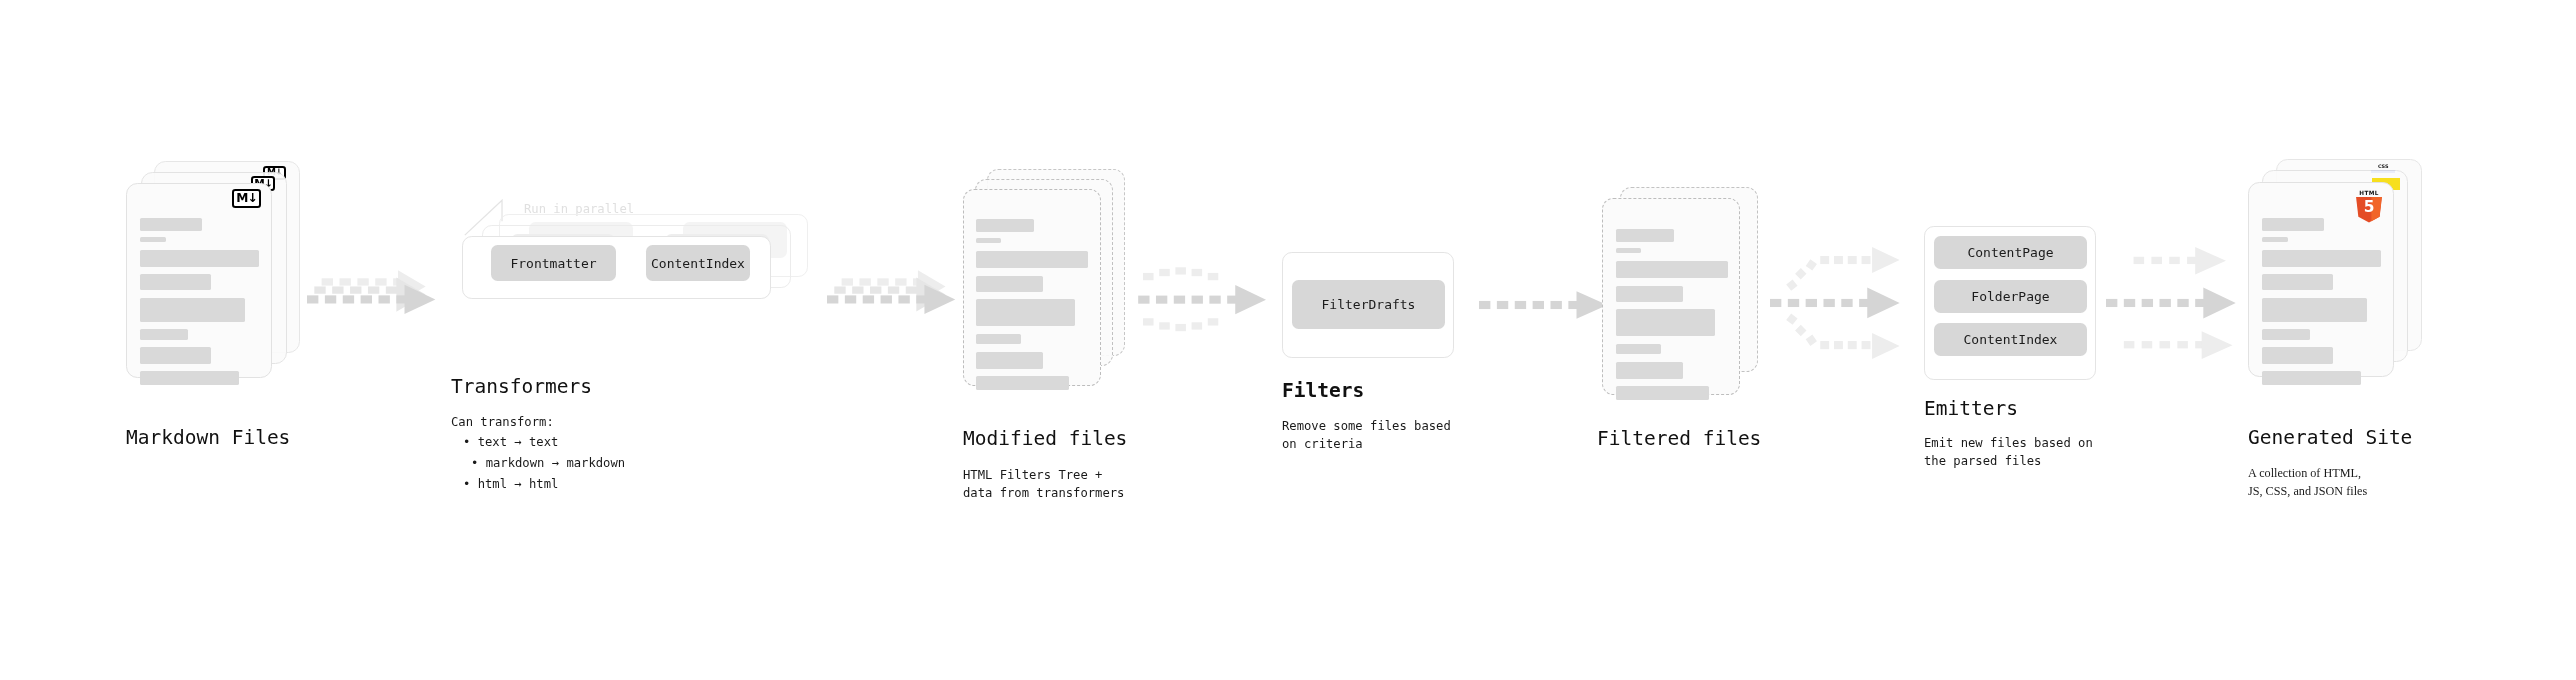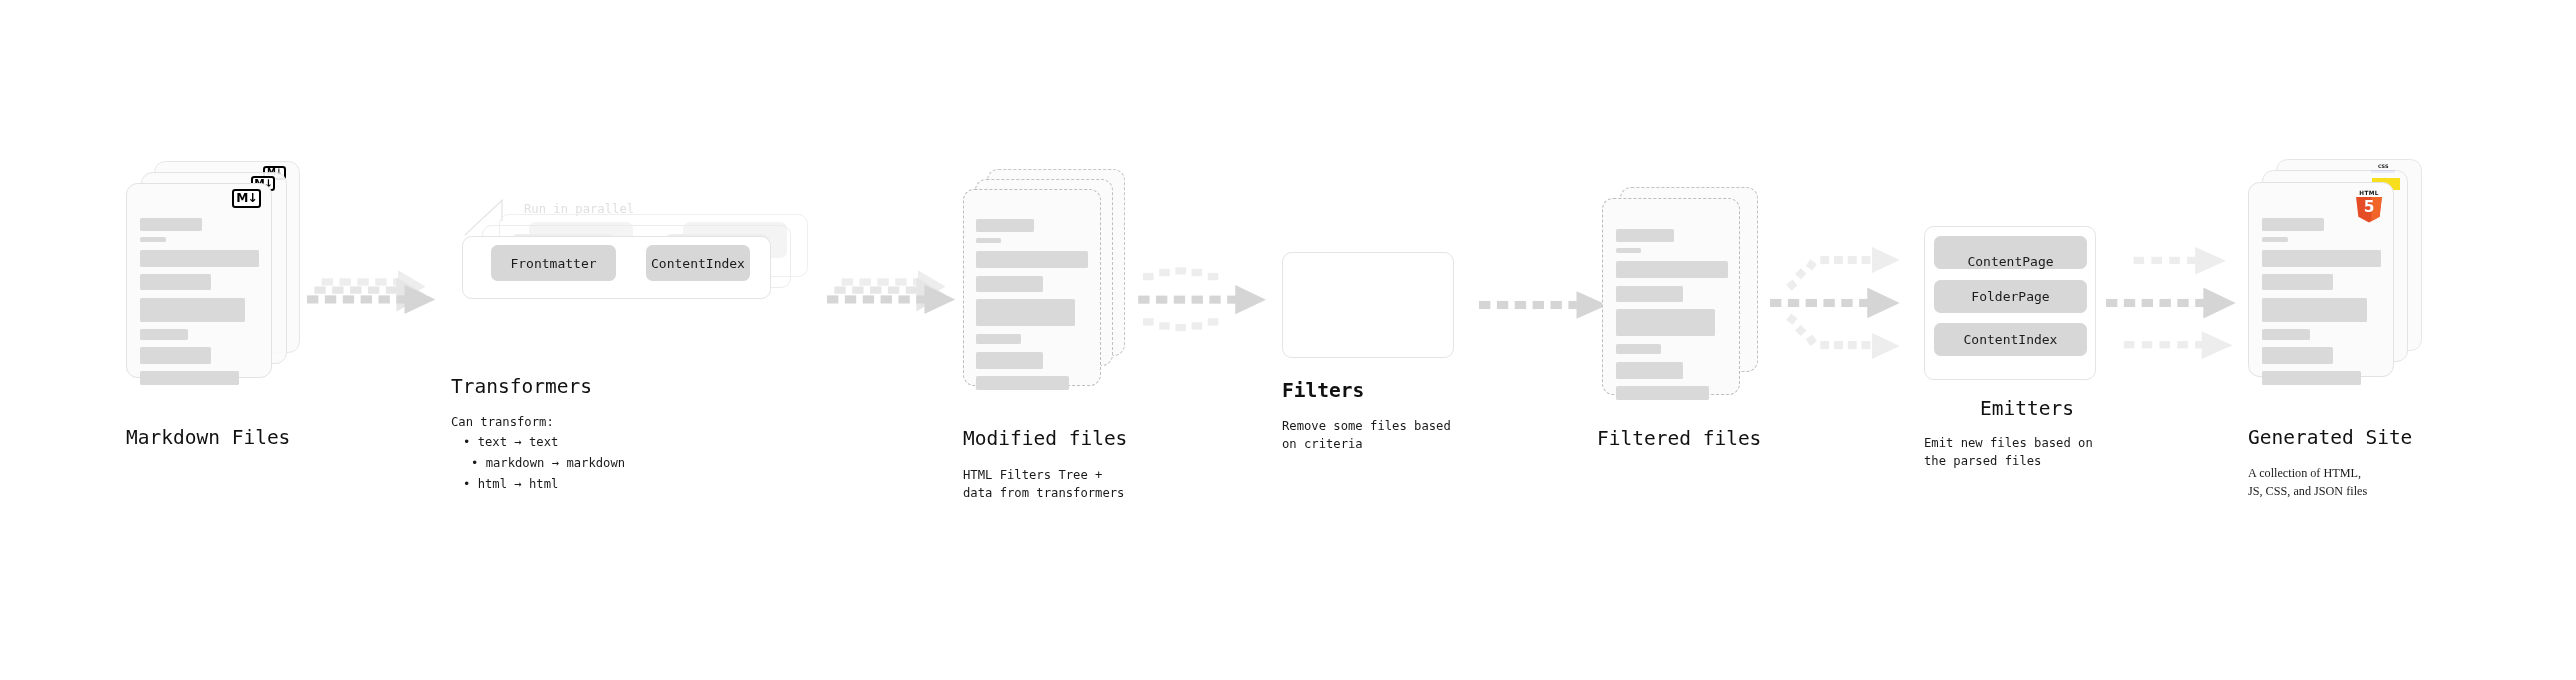--- a/index.html
+++ b/index.html
@@ -305,20 +305,23 @@
         <rect x="22" y="44" width="14" height="10"></rect>
       <rect x="44" y="44" width="14" height="10"></rect>
         <rect x="66" y="44" width="14" height="10"></rect>
       <rect x="88" y="44" width="14" height="10"></rect>
         <rect x="110" y="44" width="14" height="10"></rect>
       <polygon points="120,31 158,49 120,67"></polygon>
     </g>
   </svg>
 
   <div class="group" style="left:1282px;top:252px;width:172px;height:106px;"></div>
+  <div class="chip" style="left:1292px;top:280px;width:153px;height:49px;">
+    <span>FilterDrafts</span>
+  </div>
   <div class="title" style="left:1282px;top:379px;font-weight:bold;">Filters</div>
   <div class="subtitle" style="left:1282px;top:418px;">Remove some files based
 on criteria</div>
 
   <svg class="abs" style="left:1479px;top:291px;" width="130" height="41" viewBox="0 0 160 50">
     <g fill="#d5d5d5">
       <rect x="0" y="12" width="14" height="10"></rect>
         <rect x="22" y="12" width="14" height="10"></rect>
       <rect x="44" y="12" width="14" height="10"></rect>
         <rect x="66" y="12" width="14" height="10"></rect>
@@ -370,30 +373,30 @@
         <rect x="22" y="80" width="14" height="10"></rect>
       <rect x="44" y="80" width="14" height="10"></rect>
         <rect x="66" y="80" width="14" height="10"></rect>
       <rect x="88" y="80" width="14" height="10"></rect>
         <rect x="110" y="80" width="14" height="10"></rect>
       <polygon points="120,66 160,85 120,104"></polygon>
     </g>
   </svg>
 
   <div class="group" style="left:1924px;top:226px;width:172px;height:154px;"></div>
-  <div class="chip" style="left:1934px;top:236px;width:153px;height:32.5px;align-items:flex-end;">
+  <div class="chip" style="left:1934px;top:236px;width:153px;height:32.5px;">
     <span>ContentPage</span>
   </div>
   <div class="chip" style="left:1934px;top:280px;width:153px;height:32.5px;">
     <span>FolderPage</span>
   </div>
   <div class="chip" style="left:1934px;top:323px;width:153px;height:32.5px;">
     <span>ContentIndex</span>
   </div>
-  <div class="title" style="left:1980px;top:397px;text-align:center;">Emitters</div>
+  <div class="title" style="left:1924px;top:397px;text-align:center;">Emitters</div>
   <div class="subtitle" style="left:1924px;top:435px;">Emit new files based on
 the parsed files</div>
 
   <svg class="abs" style="left:2106px;top:234px;" width="150" height="142" viewBox="0 0 185 175">
     <g fill="#ededed">
       <rect x="34" y="28" width="13" height="9"></rect>
         <rect x="56" y="28" width="13" height="9"></rect>
       <rect x="78" y="28" width="13" height="9"></rect>
         <rect x="100" y="28" width="13" height="9"></rect>
       <polygon points="110,16 148,33 110,50"></polygon>

